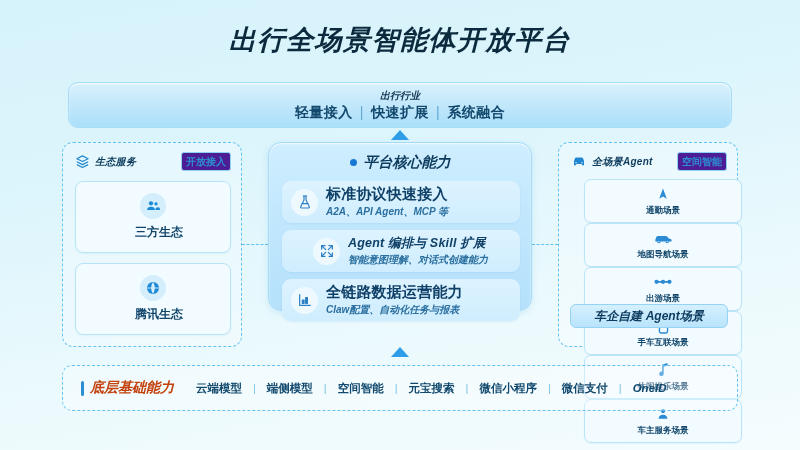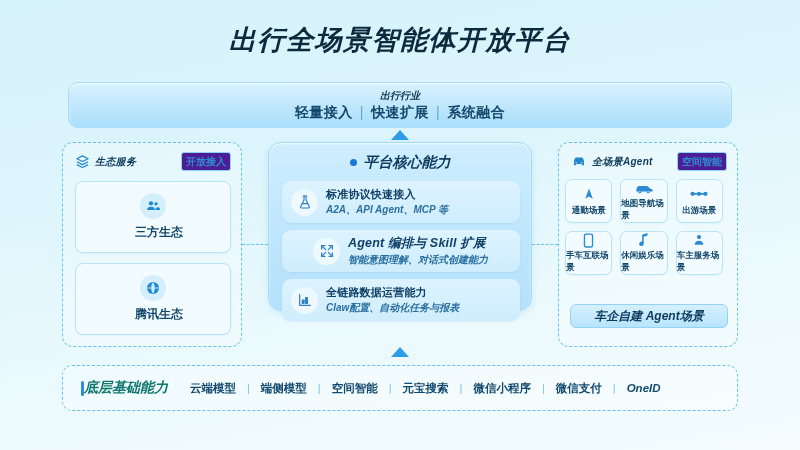--- a/index.html
+++ b/index.html
@@ -139,32 +139,32 @@
   .cap-card.p2 { top: 87px; padding-left: 31px; }
   .cap-card.p3 { top: 136px; }
   .cap-ic {
     width: 27px; height: 27px; border-radius: 50%;
     background: #eef9ff;
     display: flex; align-items: center; justify-content: center;
     color: #2b7fc4; flex: 0 0 27px;
   }
   .cap-txt { display: flex; flex-direction: column; gap: 1px; }
   .cap-t {
-    font-size: 11px; font-weight: 700; color: #0e3f66; letter-spacing: .2px;
+    font-size: 15px; font-weight: 700; color: #0e3f66; letter-spacing: .2px;
   }
   .cap-t.ital { font-style: italic; font-size: 12.5px; }
   .cap-s { font-size: 10px; font-weight: 600; color: #2a6f9f; font-style: italic; }
 
   
   .scn-grid {
-    position: absolute; left: 6px; top: 36px;
+    position: absolute; left: 25px; top: 36px;
     width: 158px;
     display: grid;
-    grid-template-columns: 1fr 1fr 1fr;
-    gap: 8px;
+    grid-template-columns: 1fr;
+    gap: 0;
   }
   .scn-card {
     height: 44px;
     background: #f2fbff;
     border: 1px solid #bae5f8;
     border-radius: 7px;
     display: flex; flex-direction: column;
     align-items: center; justify-content: center; gap: 2px;
     box-shadow: 0 1px 2px rgba(60,150,200,.07);
   }
@@ -186,22 +186,22 @@
     position: absolute;
     left: 62px; top: 365px;
     width: 676px; height: 46px;
     border: 1.4px dashed #63c2ef;
     border-radius: 10px;
     background: rgba(255,255,255,.30);
     display: flex; align-items: center;
     padding-left: 18px;
   }
   .bb-title {
-    display: flex; align-items: center; 
-    font-size: 14px; font-weight: 700; font-style: italic; color: #0f766e;
+    display: flex; align-items: center; gap: 6px;
+    font-size: 14px; font-weight: 700; font-style: italic; color: #c2410c;
     margin-right: 22px; white-space: nowrap;
   }
   .bb-bar {
     width: 3px; height: 15px; background: #2b8fd6; border-radius: 2px;
   }
   .bb-items { display: flex; align-items: center; }
   .bb-item {
     font-size: 11.5px; font-weight: 700; color: #12496e; white-space: nowrap;
   }
   .bb-item.ital { font-style: italic; }

